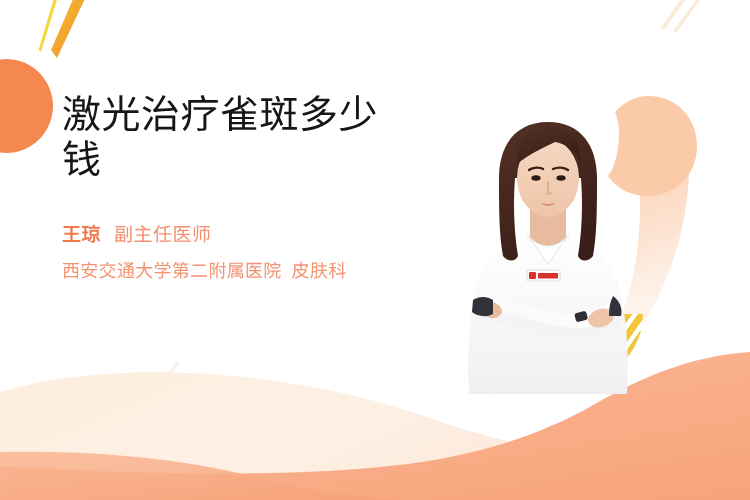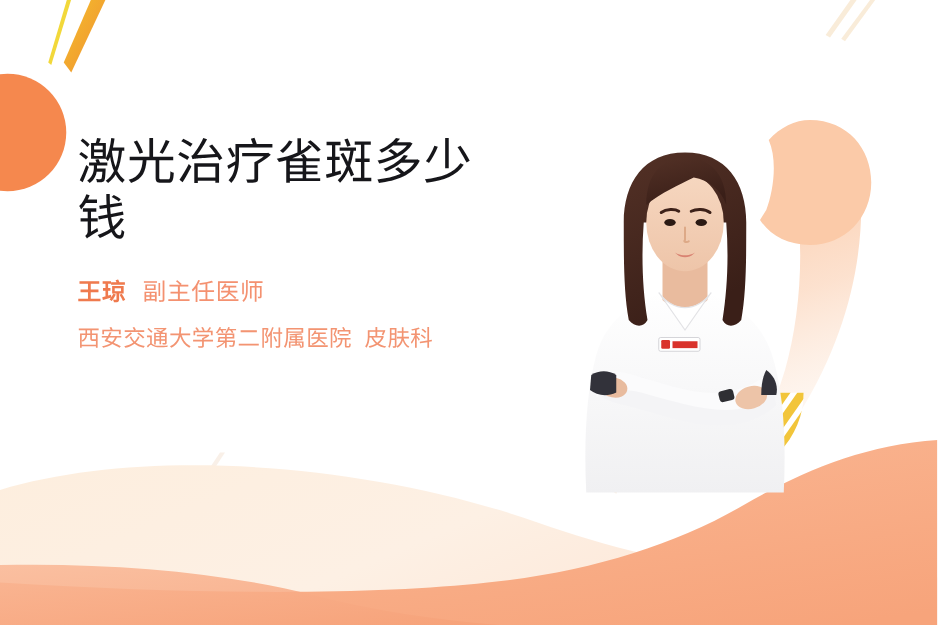--- a/index.html
+++ b/index.html
@@ -29,37 +29,37 @@
   .deco svg {
     display: block;
     width: 750px;
     height: 500px;
   }
 
   
   .text-block {
     position: absolute;
     left: 62px;
-    top: 108px;
+    top: 92px;
     width: 352px;
     z-index: 6;
   }
 
   .title {
     margin: 0;
     font-size: 39px;
     line-height: 45px;
     font-weight: 400;
     color: #16161a;
     letter-spacing: 0.5px;
     word-break: break-all;
   }
 
   .doctor {
-    margin-top: 22px;
+    margin-top: 38px;
   }
   .doctor-line-1 {
     font-size: 19px;
     line-height: 30px;
     white-space: nowrap;
   }
   .doctor-name {
     color: #ef7a4e;
     font-weight: bold;
     letter-spacing: 0.5px;

